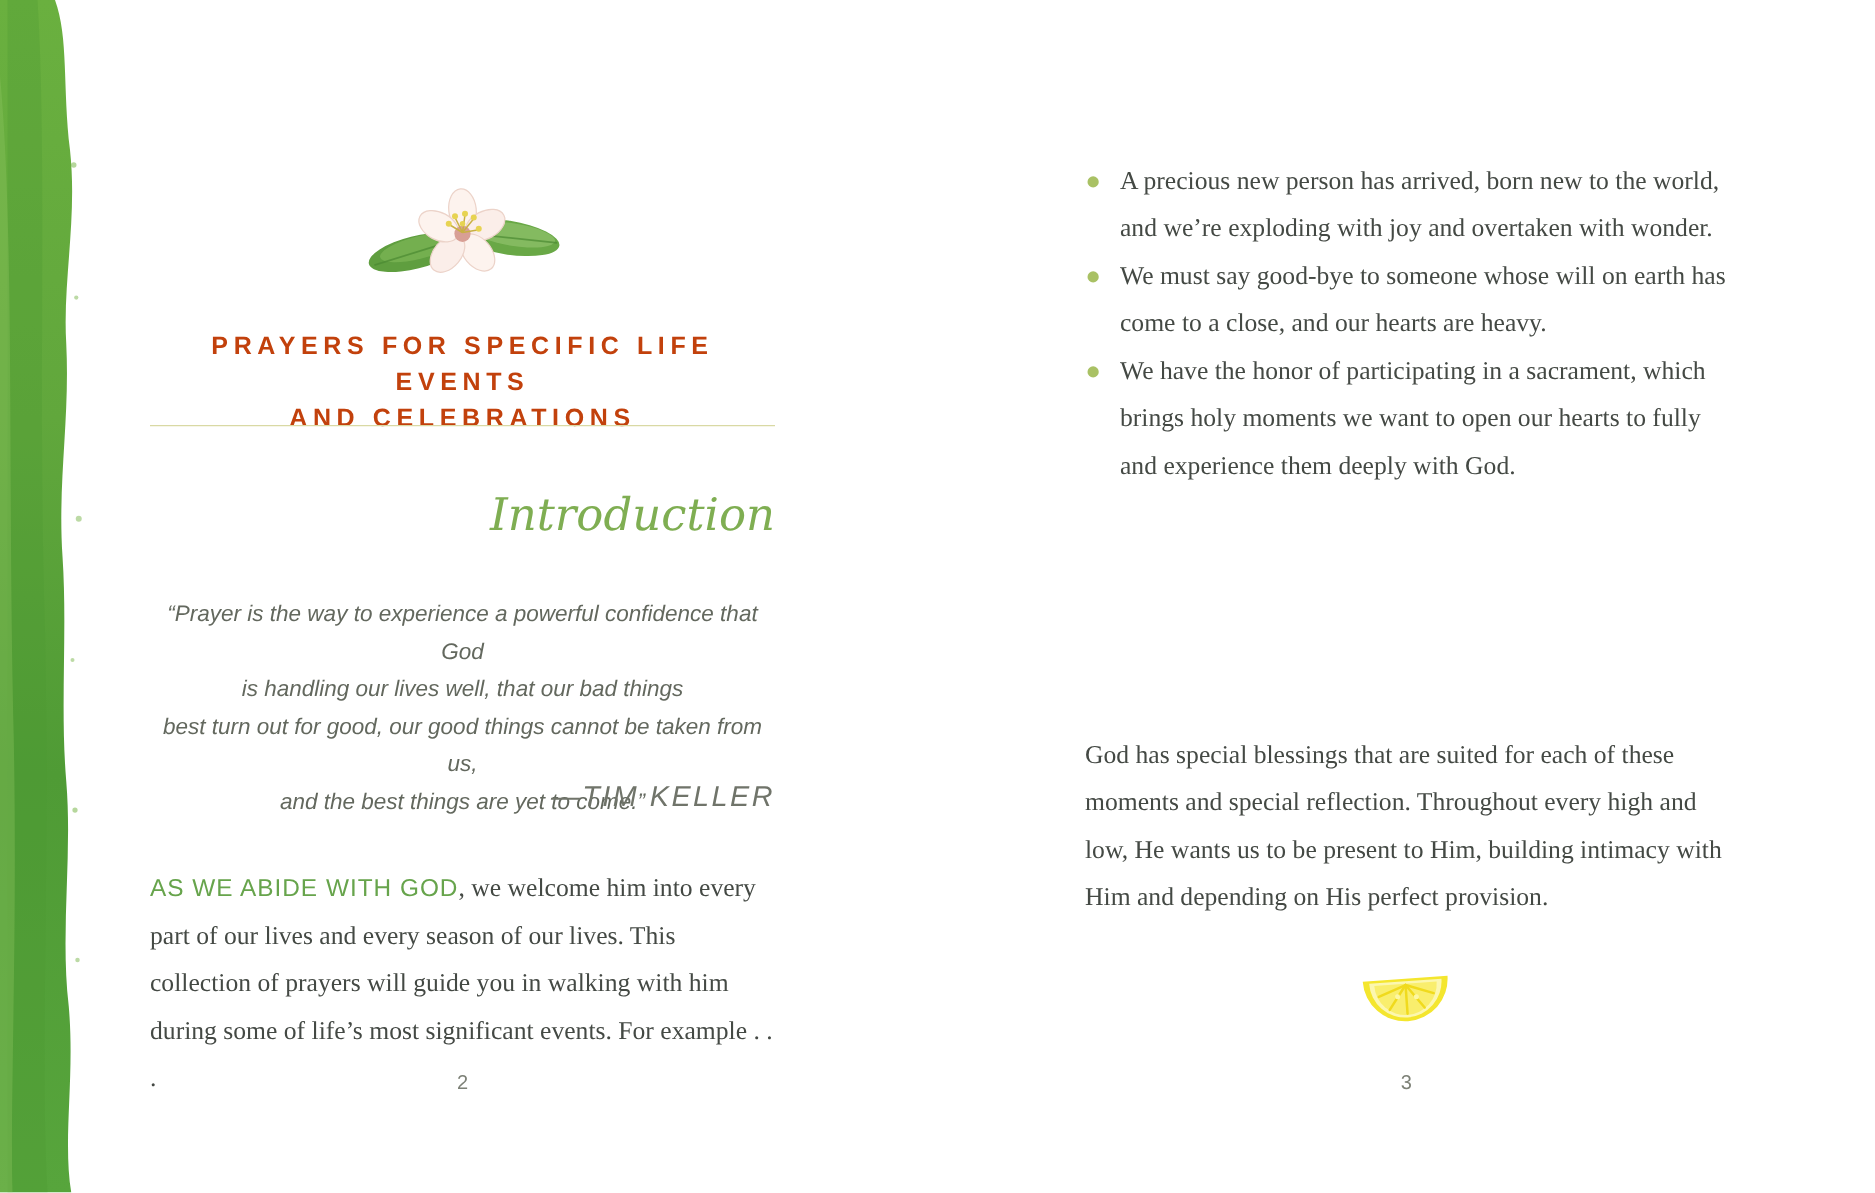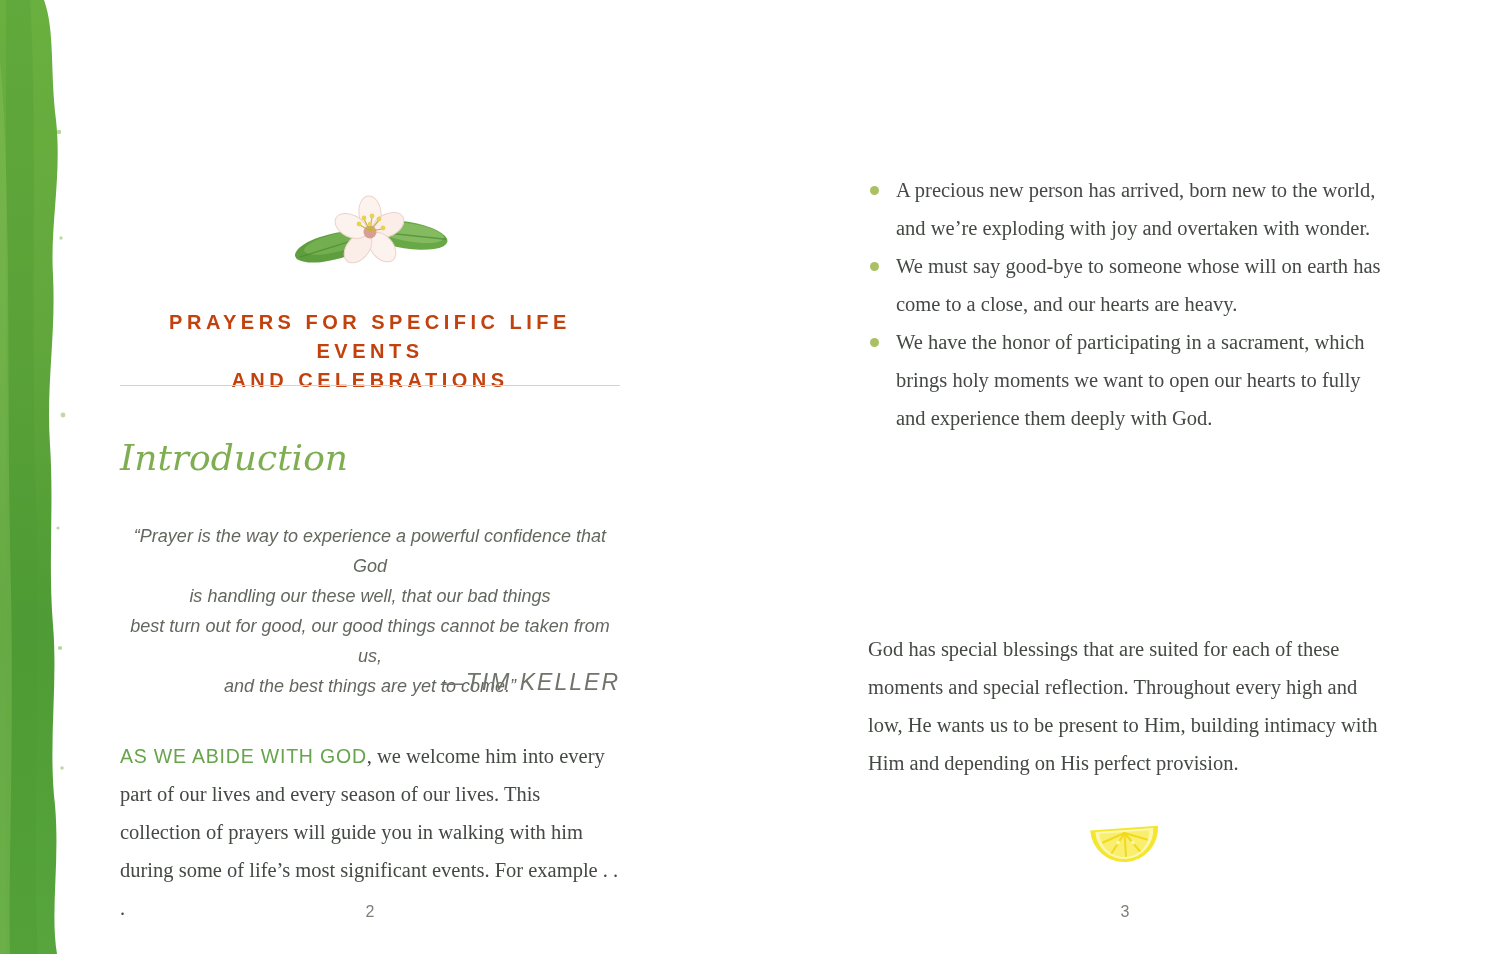--- a/index.html
+++ b/index.html
@@ -12,21 +12,21 @@
   }
 
   
   .stripe {
     position: absolute;
     left: 0; top: 0;
     width: 100px; height: 954px;
   }
 
   
-  .page-column { position: absolute; top: 0; height: 702px; margin-top: 45px; }
+  .page-column { position: absolute; top: 0; height: 702px; }
   .left-page  { left: 120px; width: 500px; }
   .right-page { left: 868px; width: 514px; }
 
   
   .flower-wrap {
     position: absolute; top: 146px; left: 0;
     width: 100%; text-align: center;
   }
   .chapter-title {
     position: absolute; top: 263px; left: 0; width: 100%;
@@ -38,21 +38,21 @@
     line-height: 29px;
     color: #c2410c;
   }
   .divider {
     position: absolute; top: 340px; left: 0;
     width: 100%; height: 0;
     border-top: 1.5px solid #d9d9a4;
   }
   .section-script {
     position: absolute; top: 392px; left: 0; width: 100%;
-    text-align: left;
+    text-align: right;
     font-family: "DejaVu Serif", serif;
     font-style: italic;
     font-size: 36px;
     color: #7fae52;
   }
   .quote {
     position: absolute; top: 476px; left: 0; width: 100%;
     text-align: center;
     font-family: "Liberation Sans", sans-serif;
     font-style: italic;
@@ -190,21 +190,21 @@
     <span>PRAYERS FOR SPECIFIC LIFE EVENTS</span><br>
     <span>AND CELEBRATIONS</span>
   </h1>
 
   <div class="divider"></div>
 
   <div class="section-script">Introduction</div>
 
   <div class="quote">
     <div>“Prayer is the way to experience a powerful confidence that God</div>
-    <div>is handling our these well, that our bad things</div>
+    <div>is handling our lives well, that our bad things</div>
     <div>best turn out for good, our good things cannot be taken from us,</div>
     <div>and the best things are yet to come.”</div>
   </div>
 
   <div class="attribution">—TIM KELLER</div>
 
   <p class="body-paragraph"><span class="lead-green">AS WE ABIDE WITH GOD</span><span>, we welcome him into every part of our lives and every season of our lives. This collection of prayers will guide you in walking with him during some of life’s most significant events. For example . . .</span></p>
 
   <div class="page-number">2</div>
 </div>

